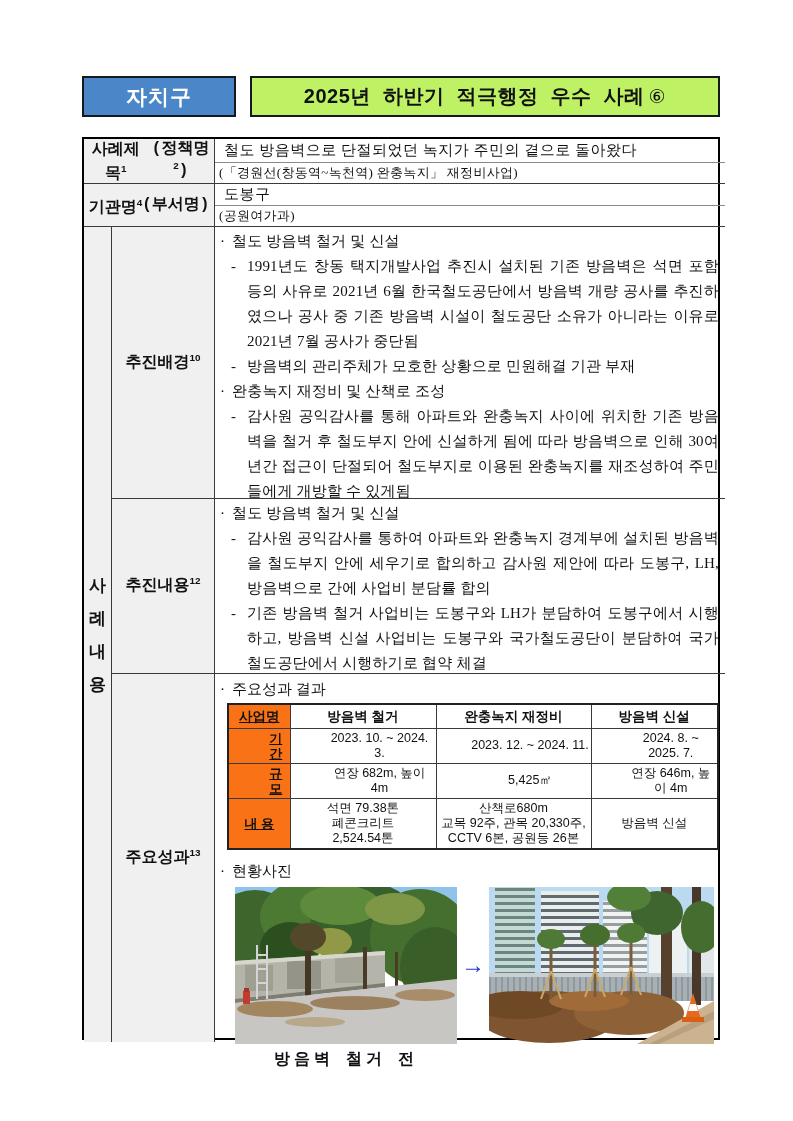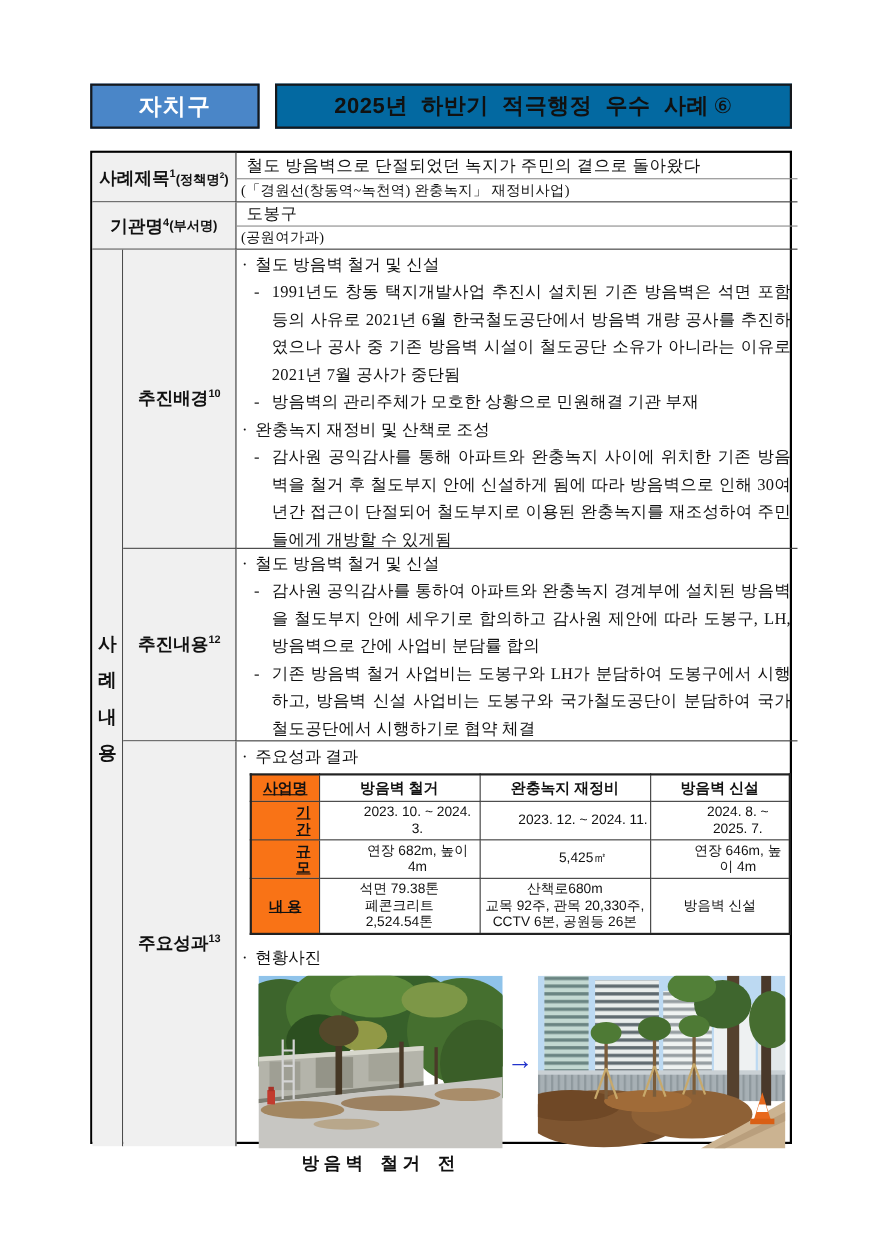--- a/index.html
+++ b/index.html
@@ -10,21 +10,21 @@
   }
   
   .header { position:absolute; left:82px; top:76px; width:638px; height:41px; display:flex; }
   .badge {
     width:154px; height:41px; background:#4a86c8; border:2px solid #15181c;
     color:#fff; font-family:"Liberation Sans", sans-serif; font-weight:bold;
     font-size:21px; display:flex; align-items:center; justify-content:center; letter-spacing:1px;
   }
   .header-gap { width:14px; }
   .title-box {
-    flex:1; height:41px; border:2px solid #15181c; background:#0369a1;
+    flex:1; height:41px; border:2px solid #15181c; background:#bef264;
     font-family:"Liberation Sans", sans-serif; font-weight:bold; font-size:20px;
     display:flex; align-items:center; justify-content:center; word-spacing:6px; letter-spacing:0.5px;
   }
   .title-box .circled { font-weight:normal; font-size:19px; margin-left:4px; }
 
   
   .doc-table {
     position:absolute; left:82px; top:137px; width:638px; height:903px;
     border:2px solid #000; background:#fff;
     display:grid;
@@ -35,21 +35,21 @@
   .no-br { border-right:none; }
   .no-bb { border-bottom:none; }
   .label-bg { background:#f0f0f0; }
 
   .head-label {
     grid-column:1 / 3;
     display:flex; flex-direction:row; align-items:center; justify-content:center;
     font-family:"Liberation Sans", sans-serif; font-weight:bold; text-align:center;
   }
   .head-label .main { font-size:16px; line-height:20px; }
-  .head-label .sub  { font-size:12px; line-height:17px; }
+  .head-label .sub  { font-size:16px; line-height:17px;font-family:Liberation Mono, monospace; }
   sup { font-size:0.62em; vertical-align:super; }
 
   .split-cell { display:flex; flex-direction:column; }
   .split-cell .line1 {
     flex:0 0 24px; display:flex; align-items:center; padding-left:9px;
     border-bottom:1px solid #8a8a8a; font-size:15px; letter-spacing:0.5px;
   }
   .split-cell .line2 {
     flex:1; display:flex; align-items:center; padding-left:4px; font-size:13px; letter-spacing:0.3px;
   }

